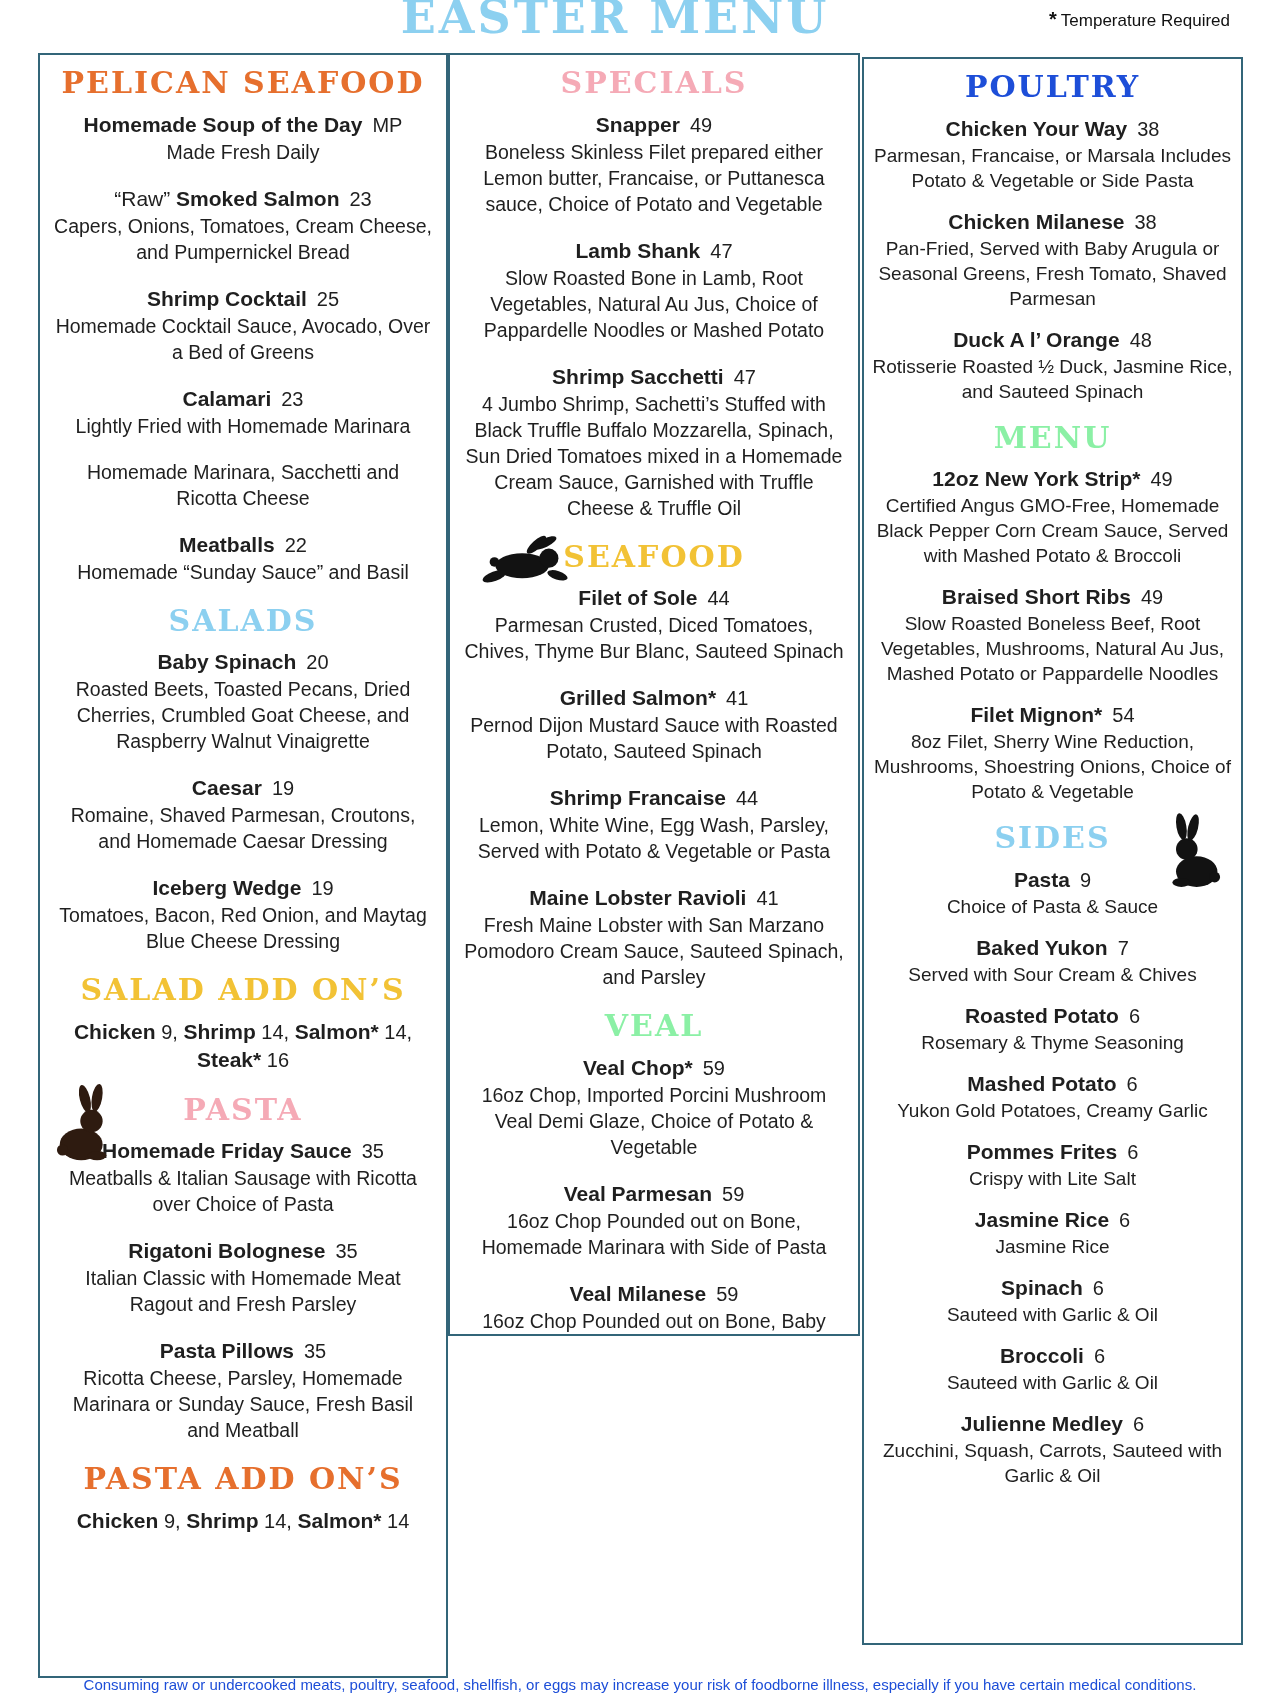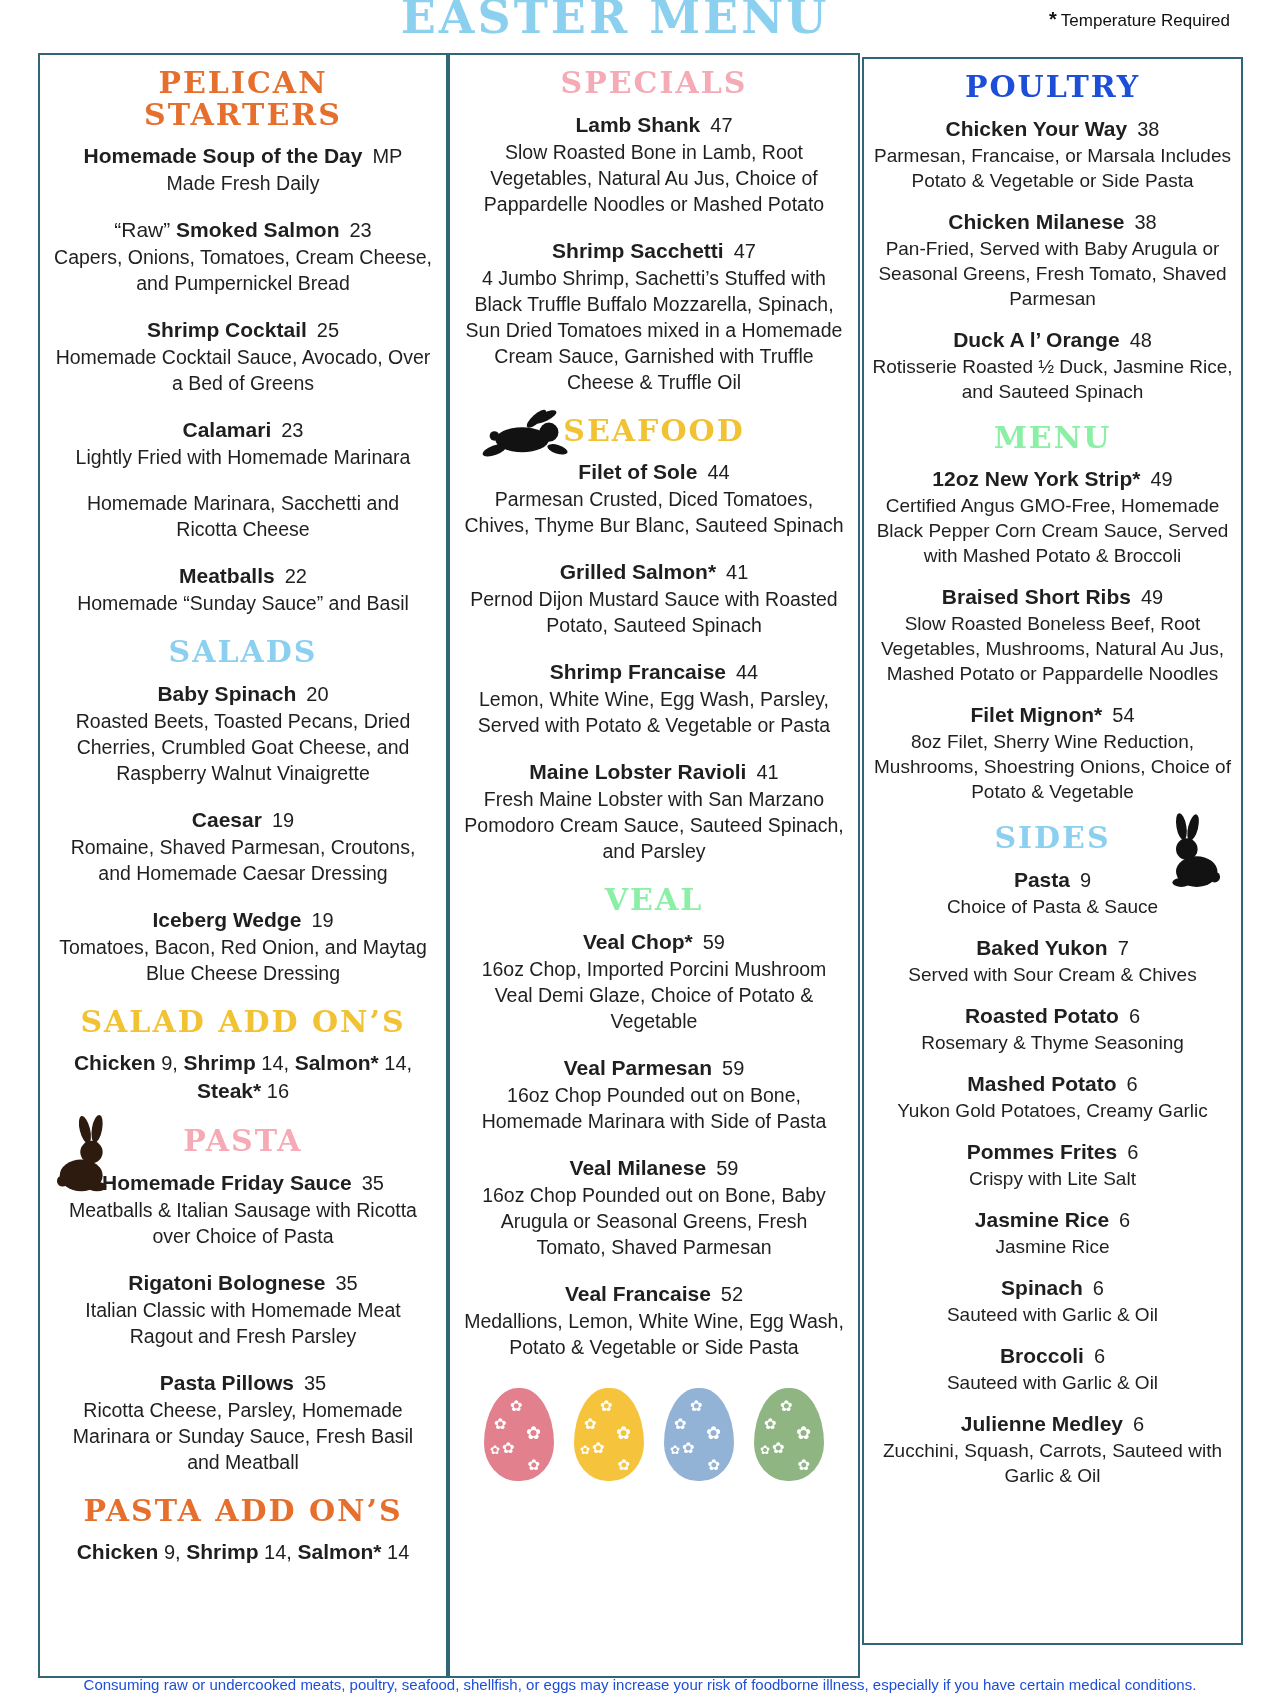--- a/index.html
+++ b/index.html
@@ -6,21 +6,21 @@
   .page{position:relative;width:1280px;height:1707px;background:#fff;
         font-family:"Liberation Sans",sans-serif;color:#1f1f1f;overflow:hidden;}
   .easter-title{position:absolute;top:-10px;left:0;width:1230px;margin:0;text-align:center;
         font-family:"DejaVu Serif",serif;font-weight:700;font-size:46px;letter-spacing:3px;}
   .temp-note{position:absolute;top:8px;right:50px;font-size:17px;color:#111;}
   .temp-note b{font-size:20px;margin-right:4px;}
   .footer{position:absolute;top:1676px;left:0;width:100%;text-align:center;font-size:15px;color:#1d4ed8;}
   .box{position:absolute;border:2px solid #336579;box-sizing:border-box;
        padding:8px 14px;text-align:center;overflow:hidden;background:#fff;}
   #col-left  {left:38px; top:53px; width:410px; height:1625px;}
-  #col-center{left:448px;top:53px; width:412px; height:1625px;}
+  #col-center{left:448px;top:53px; width:412px; height:1283px;}
   #col-right {left:862px;top:57px; width:381px; height:1588px;padding:8px 8px;}
   .heading-row{position:relative;margin:18px 0 12px;}
   .heading-row.first{margin-top:4px;}
   .heading{font-family:"DejaVu Serif",serif;font-weight:700;font-size:30px;
            letter-spacing:2px;line-height:1.05;
            text-shadow:0 1px 0 rgba(255,255,255,.4);}
   .item{margin-bottom:20px;}
   #col-right .item{margin-bottom:15px;}
   .item-line{font-size:21px;line-height:28px;}
   .nm{font-weight:700;}
@@ -49,21 +49,21 @@
 <body>
 
 <div class="page">
   <h1 class="easter-title" style="color: rgb(140, 208, 240);">EASTER MENU</h1>
   <div class="temp-note">
     <b>*</b><span>Temperature Required</span>
   </div>
 
   <div class="box" id="col-left" style="border-color: rgb(51, 101, 121);">
       <div class="heading-row first">
-        <div class="heading" style="color: rgb(230, 111, 45);">PELICAN STARTERS</div>
+        <div class="heading" style="color: rgb(230, 111, 45);">PELICAN SEAFOOD</div>
       </div>
       <div class="item">
         <div class="item-line"><span class="nm">Homemade Soup of the Day</span><span class="pr price-gap">MP</span></div>
         <div class="desc">Made Fresh Daily</div>
       </div>
       <div class="item">
         <div class="item-line"><span class="prefix">“Raw” </span><span class="nm">Smoked Salmon</span><span class="pr price-gap">23</span></div>
         <div class="desc">Capers, Onions, Tomatoes, Cream Cheese, and Pumpernickel Bread</div>
       </div>
       <div class="item">
@@ -130,20 +130,24 @@
       <div class="heading-row">
         <div class="heading" style="color: rgb(230, 111, 45);">PASTA ADD ON’S</div>
       </div>
       <div class="item">
         <div class="item-line"><span class="nm">Chicken</span><span class="pr"> 9, </span><span class="nm">Shrimp</span><span class="pr"> 14, </span><span class="nm">Salmon*</span><span class="pr"> 14</span></div>
       </div>
     </div>
   <div class="box" id="col-center" style="border-color: rgb(51, 101, 121);">
       <div class="heading-row first">
         <div class="heading" style="color: rgb(245, 170, 182);">SPECIALS</div>
+      </div>
+      <div class="item">
+        <div class="item-line"><span class="nm">Snapper</span><span class="pr price-gap">49</span></div>
+        <div class="desc">Boneless Skinless Filet prepared either Lemon butter, Francaise, or Puttanesca sauce, Choice of Potato and Vegetable</div>
       </div>
       <div class="item">
         <div class="item-line"><span class="nm">Lamb Shank</span><span class="pr price-gap">47</span></div>
         <div class="desc">Slow Roasted Bone in Lamb, Root Vegetables, Natural Au Jus, Choice of Pappardelle Noodles or Mashed Potato</div>
       </div>
       <div class="item">
         <div class="item-line"><span class="nm">Shrimp Sacchetti</span><span class="pr price-gap">47</span></div>
         <div class="desc">4 Jumbo Shrimp, Sachetti’s Stuffed with Black Truffle Buffalo Mozzarella, Spinach, Sun Dried Tomatoes mixed in a Homemade Cream Sauce, Garnished with Truffle Cheese &amp; Truffle Oil</div>
       </div>
       <div class="heading-row">

